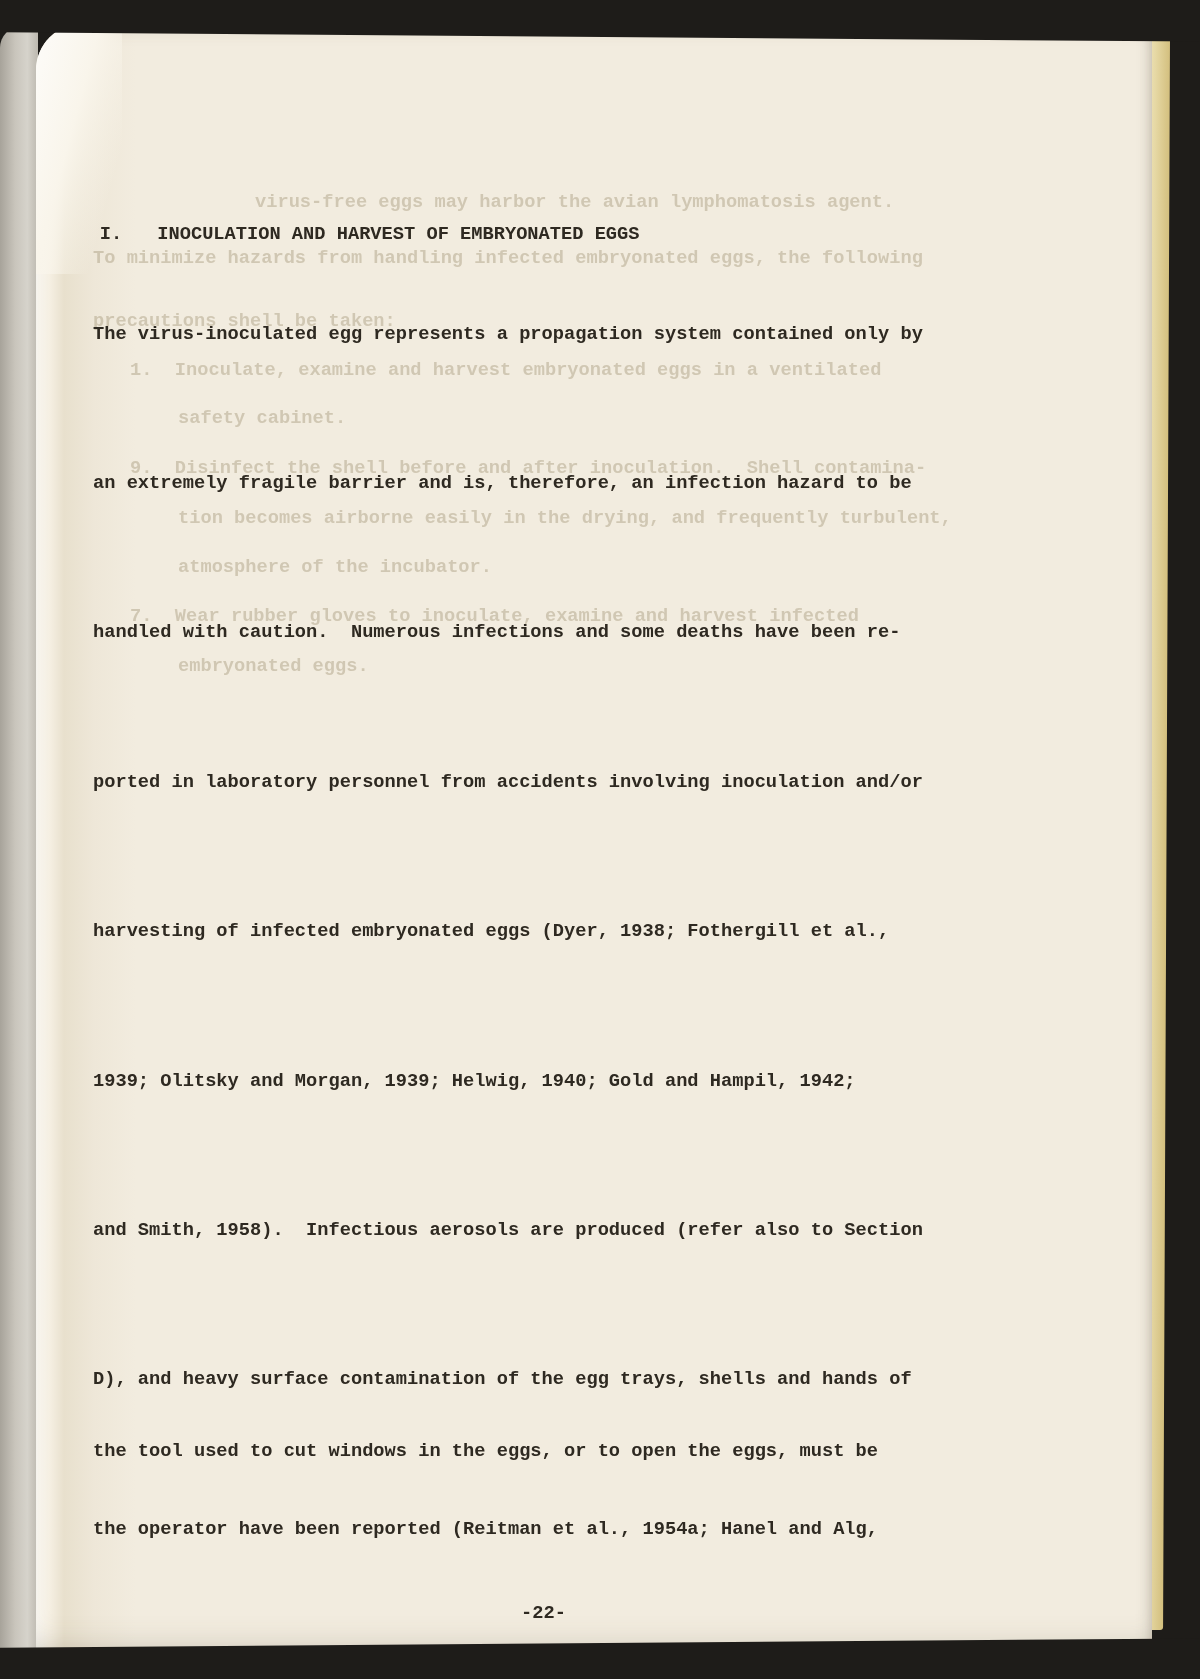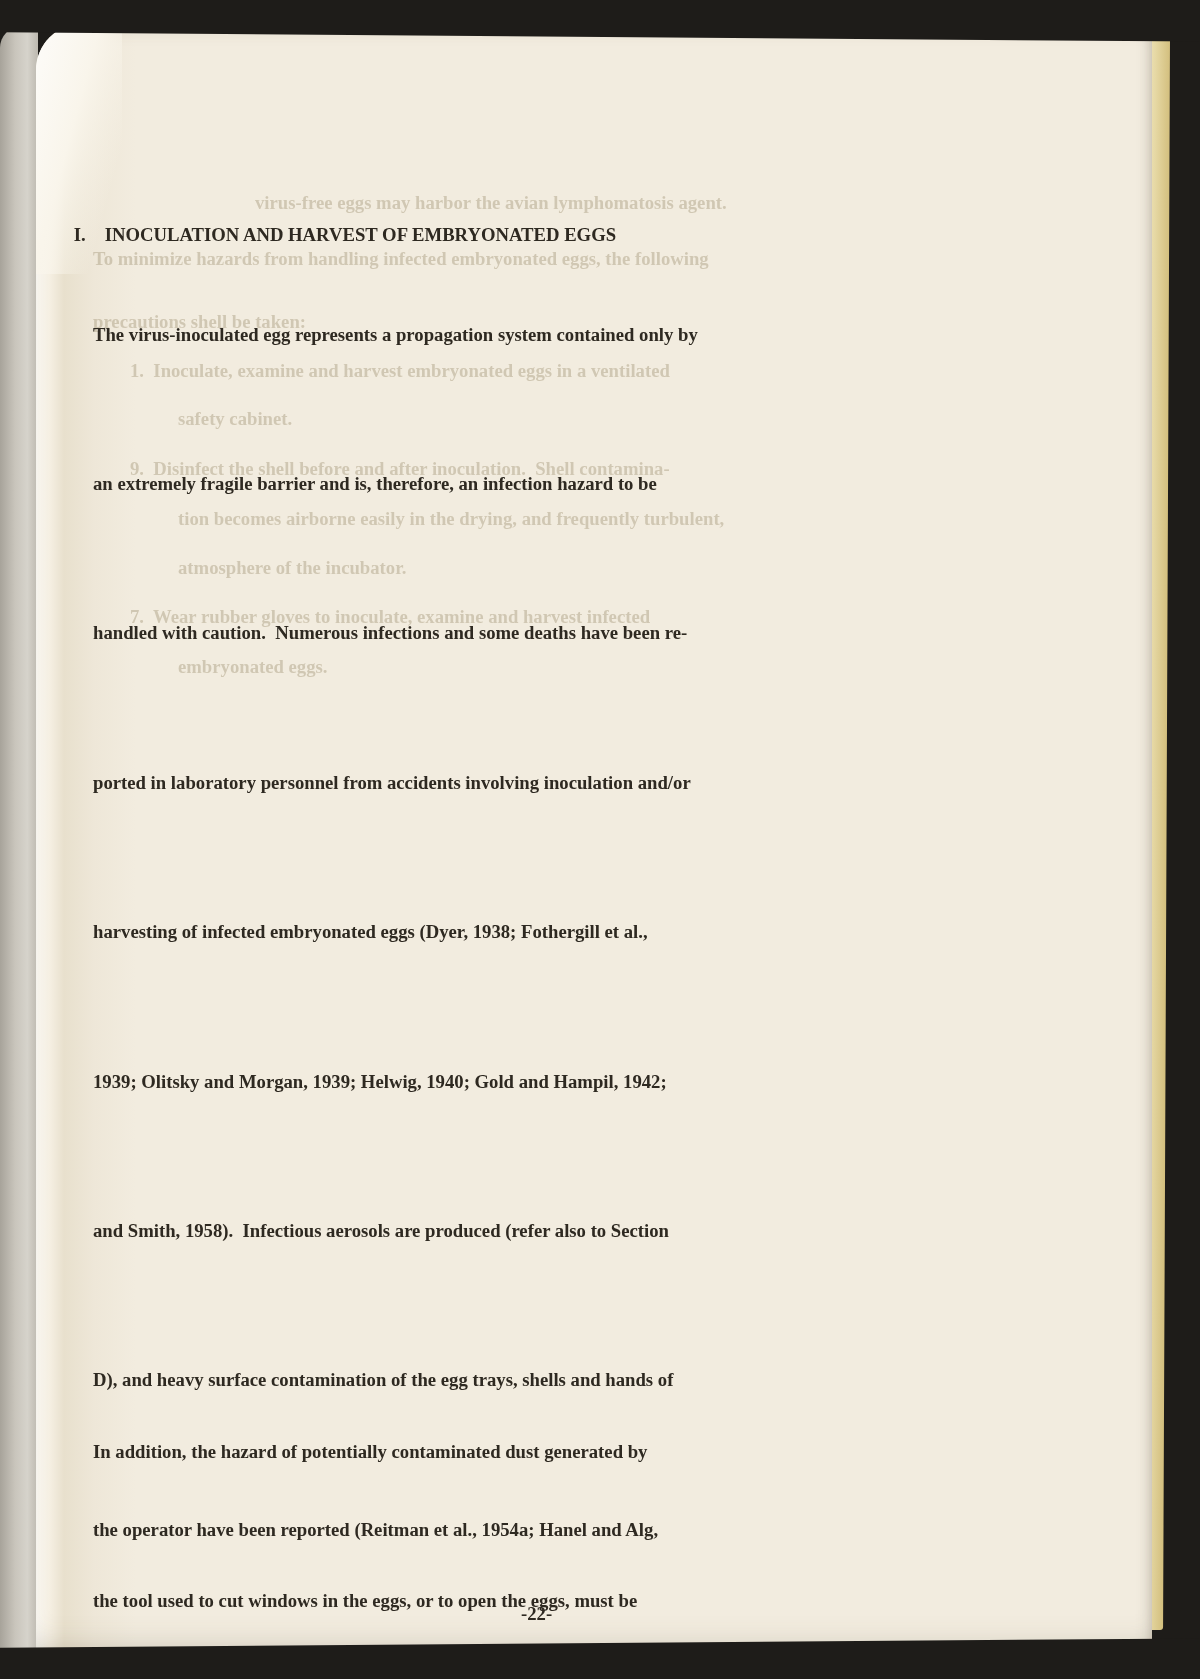--- a/index.html
+++ b/index.html
@@ -10,21 +10,21 @@
     --previous-page:#c4c0b7;
     --ghost-ink:#9b8d6d;
   }
   html,body{margin:0;padding:0;}
   body{
     width:1200px;height:1679px;
     background:var(--background);
     overflow:hidden;
     font-family:"Liberation Mono","DejaVu Sans Mono",monospace;
   }
-  .scene{position:relative;width:1156px;height:1679px;background:var(--background);font-family:Liberation Serif, serif;}
+  .scene{position:relative;width:1156px;height:1679px;background:var(--background);}
 
   
   .prev-page-edge{
     position:absolute;left:0;top:26px;width:38px;height:1626px;
     background:linear-gradient(90deg,#a7a39a 0%,#c9c5bc 40%,#d6d3cb 72%,#bdb9b0 100%);
     border-radius:22px 0 0 4px;
   }
 
   
   .page-stack-edge{
@@ -55,21 +55,21 @@
   .tx{
     position:absolute;
     color:var(--ink);
     font-size:18.7px;
     font-weight:700;
     line-height:49.8px;
     letter-spacing:0;
     white-space:pre;
   }
   .heading{left:55px;top:160px;}
-  .heading .htitle{margin-left:19px;}
+  .heading .htitle{margin-left:35px;}
   .para1{left:93px;top:210px;}
   .para2{left:93px;top:1327px;}
   .page-number{left:521px;top:1589px;}
 
   
   .gline{
     position:absolute;
     color:var(--ghost-ink);
     opacity:.38;
     filter:blur(.4px);
@@ -127,21 +127,20 @@
     
     
     
     
     
     
     
   </div>
 
   <div class="tx para2">
-    <div>In addition, the hazard of potentially contaminated dust generated by</div>
     <div>the tool used to cut windows in the eggs, or to open the eggs, must be</div>
     
   </div>
 
   <div class="tx page-number">-22-</div>
 
   <div class="wedge wedge-top"></div>
   <div class="wedge wedge-bottom"></div>
 
 </div>

